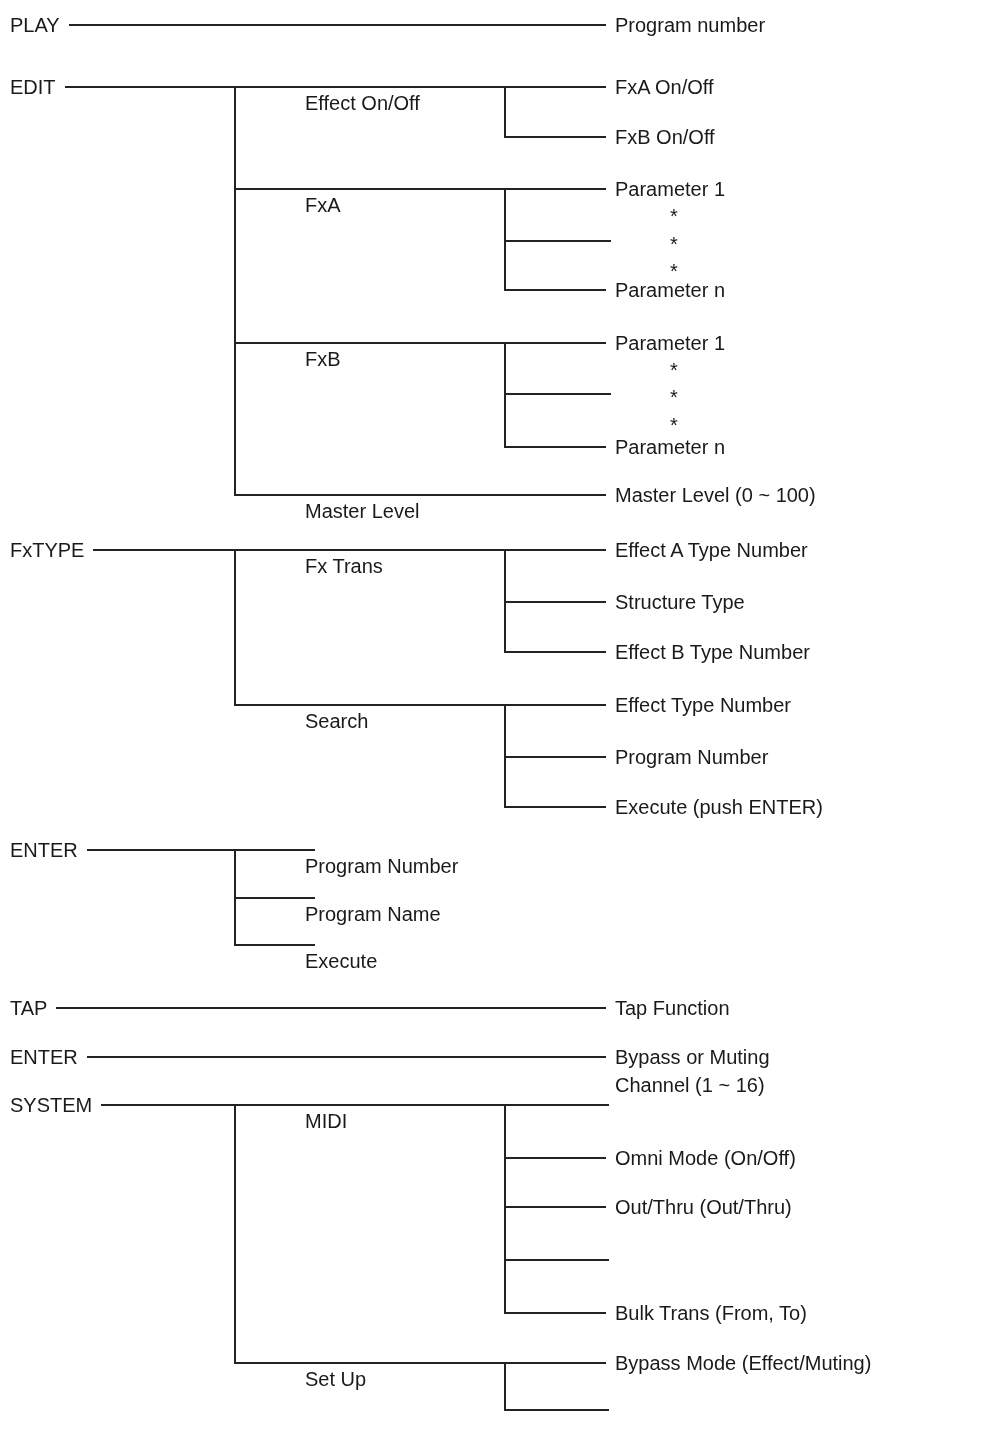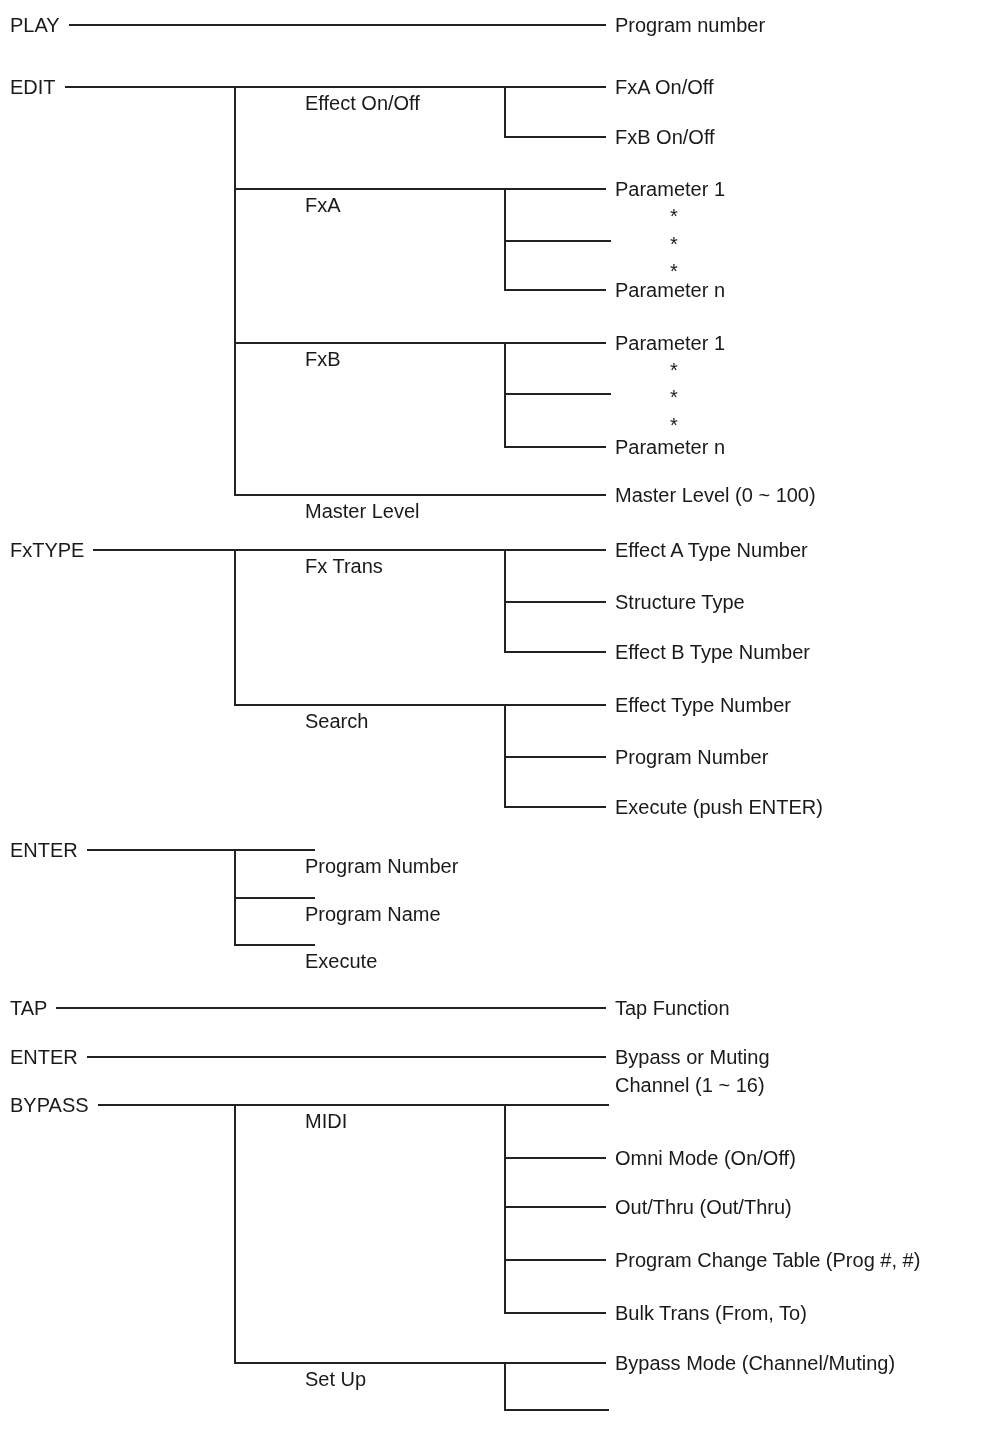--- a/index.html
+++ b/index.html
@@ -118,24 +118,23 @@
   <div class="lbl l1" style="top:839px">ENTER</div>
   <div class="lbl l2" style="top:839px">Program Number</div>
   <div class="lbl l2" style="top:887px">Program Name</div>
   <div class="lbl l2" style="top:934px">Execute</div>
 
   <div class="lbl l1" style="top:997px">TAP</div>
   <div class="lbl l3" style="top:997px">Tap Function</div>
   <div class="lbl l1" style="top:1046px">ENTER</div>
   <div class="lbl l3" style="top:1046px">Bypass or Muting</div>
 
-  <div class="lbl l1" style="top:1094px">BYPASS</div>
+  <div class="lbl l1" style="top:1094px">SYSTEM</div>
   <div class="lbl l2" style="top:1094px">MIDI</div>
   <div class="lbl l3" style="top:1074px">Channel (1 ~ 16)</div>
   <div class="lbl l3" style="top:1147px">Omni Mode (On/Off)</div>
   <div class="lbl l3" style="top:1196px">Out/Thru (Out/Thru)</div>
-  <div class="lbl l3" style="top:1249px">Program Change Table (Prog #, #)</div>
   <div class="lbl l3" style="top:1302px">Bulk Trans (From, To)</div>
 
   <div class="lbl l2" style="top:1352px">Set Up</div>
-  <div class="lbl l3" style="top:1352px">Bypass Mode (Channel/Muting)</div>
+  <div class="lbl l3" style="top:1352px">Bypass Mode (Effect/Muting)</div>
 
 </div>
 
 </body></html>

